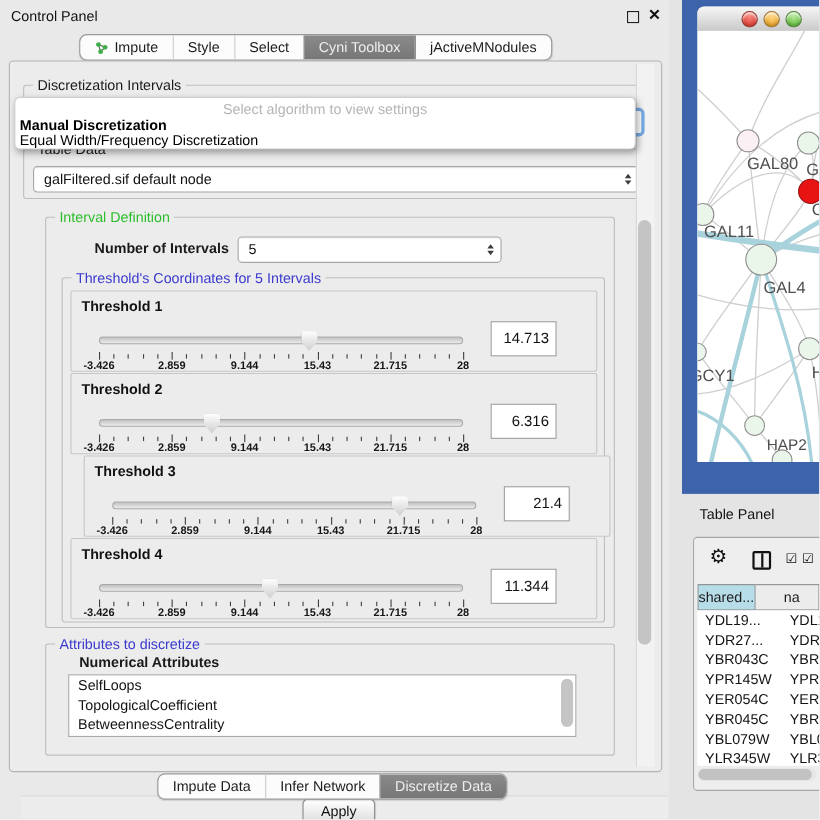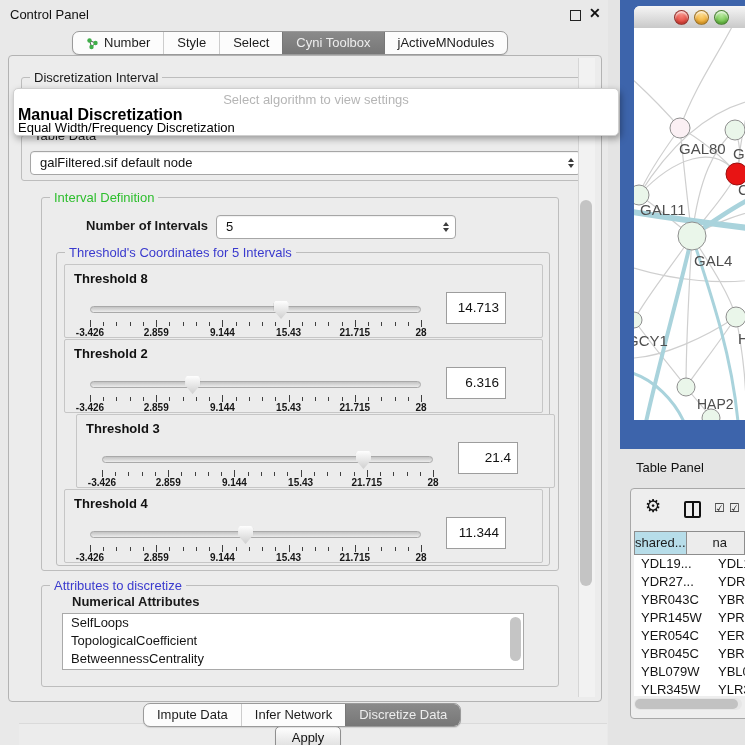--- a/index.html
+++ b/index.html
@@ -28,23 +28,23 @@
   
   .combo{position:absolute;background:#fff;border:1px solid #a6a6a6;border-radius:4px;height:22px;
          line-height:22px;padding-left:9px;font-size:13px;color:#111;box-shadow:inset 0 1px 1px rgba(0,0,0,.06);}
   .stepper{position:absolute;right:6px;top:50%;transform:translateY(-50%);display:flex;flex-direction:column;gap:2px;}
   .stepper .up{width:0;height:0;border-left:3.5px solid transparent;border-right:3.5px solid transparent;border-bottom:4px solid #3d3d3d;}
   .stepper .dn{width:0;height:0;border-left:3.5px solid transparent;border-right:3.5px solid transparent;border-top:4px solid #3d3d3d;}
   
   #algoFocusRing{position:absolute;left:26px;top:98px;width:554px;height:20px;border:3px solid #76abe3;
                  border-radius:5px;background:#fff;z-index:2;}
   #algoPopup{position:absolute;left:13px;top:88px;width:563px;height:46px;background:#fff;border:1px solid #cfcfcf;
-             border-radius:5px;box-shadow:2px 3px 7px rgba(0,0,0,.35);z-index:10;padding-left:41px;}
+             border-radius:5px;box-shadow:2px 3px 7px rgba(0,0,0,.35);z-index:10;}
   #algoPopup .hint{position:absolute;top:3px;left:0;right:0;text-align:center;color:#b5b5b5;font-size:13px;}
-  #algoPopup .opt1{position:absolute;top:17px;left:4px;font-weight:bold;color:#000;font-size:16px;}
+  #algoPopup .opt1{position:absolute;top:17px;left:4px;font-weight:bold;color:#000;font-size:13px;}
   #algoPopup .opt2{position:absolute;top:31px;left:4px;color:#000;font-size:13px;}
   
   .tpanel{position:absolute;left:62px;width:477px;height:72px;background:#ececec;border:1px solid #c6c6c6;border-radius:2px;}
   .tpanel .ttitle{position:absolute;left:9px;top:6px;font-weight:bold;font-size:13px;color:#111;}
   .sliderzone{position:absolute;left:25px;top:36px;width:331px;height:34px;}
   .track{position:absolute;left:0;right:0;top:5px;height:5px;border:1px solid #a9a9a9;border-radius:4px;
          background:linear-gradient(#c3c3c3,#ececec);}
   .thumb{position:absolute;top:0;width:15px;height:18px;background:linear-gradient(#fefefe,#cfcfcf);
          clip-path:polygon(12% 0,88% 0,100% 14%,100% 52%,50% 100%,0 52%,0 14%);
          filter:drop-shadow(0 0 1px #7e7e7e);}
@@ -105,40 +105,40 @@
   <div id="topTabs" class="segbar">
       <span class="seg">
         <svg width="13" height="13" viewBox="0 0 13 13">
           <line x1="3.5" y1="3.5" x2="9.5" y2="6" stroke="#555" stroke-width="1"></line>
           <line x1="3.5" y1="3.5" x2="5.5" y2="10" stroke="#555" stroke-width="1"></line>
           <line x1="9.5" y1="6" x2="5.5" y2="10" stroke="#555" stroke-width="1"></line>
           <circle cx="3.5" cy="3.5" r="2.2" fill="#3fae49"></circle>
           <circle cx="9.5" cy="6" r="2.2" fill="#3fae49"></circle>
           <circle cx="5.5" cy="10" r="2.2" fill="#3fae49"></circle>
         </svg>
-        <span>Number</span>
+        <span>Impute</span>
       </span>
       <span class="seg">
         <span>Style</span>
       </span>
       <span class="seg">
         <span>Select</span>
       </span>
       <span class="seg sel">
         <span>Cyni Toolbox</span>
       </span>
       <span class="seg">
         <span>jActiveMNodules</span>
       </span>
     </div>
 
   <div id="mainPanel">
 
     <div class="group" style="left:12px;top:21px;width:565px;height:54px;">
-      <span class="group-label lbl-black">Discretization Interval</span>
+      <span class="group-label lbl-black">Discretization Intervals</span>
     </div>
 
     <div class="group" style="left:12px;top:79px;width:565px;height:44px;">
       <span class="group-label lbl-black">Table Data</span>
       <div class="combo" style="left:8px;top:15px;width:540px;">
         <span>galFiltered.sif default node</span>
         <span class="stepper">
             <span class="up"></span>
             <span class="dn"></span>
           </span>
@@ -153,21 +153,21 @@
         <span class="stepper">
             <span class="up"></span>
             <span class="dn"></span>
           </span>
       </div>
 
       <div class="group" style="left:14px;top:54px;width:492px;height:312px;">
         <span class="group-label lbl-blue" style="background:#ececec;">Threshold's Coordinates for 5 Intervals</span>
         <div id="threshHost">
             <div class="tpanel" style="left: 7px; top: 11px;">
-              <div class="ttitle">Threshold 8</div>
+              <div class="ttitle">Threshold 1</div>
               <div class="sliderzone">
                 <div class="track"></div>
                 <div class="tick major" style="left: 0%;"></div>
                 <div class="tick minor" style="left: 4%;"></div>
                 <div class="tick minor" style="left: 8%;"></div>
                 <div class="tick minor" style="left: 12%;"></div>
                 <div class="tick minor" style="left: 16%;"></div>
                 <div class="tick major" style="left: 20%;"></div>
                 <div class="tick minor" style="left: 24%;"></div>
                 <div class="tick minor" style="left: 28%;"></div>

